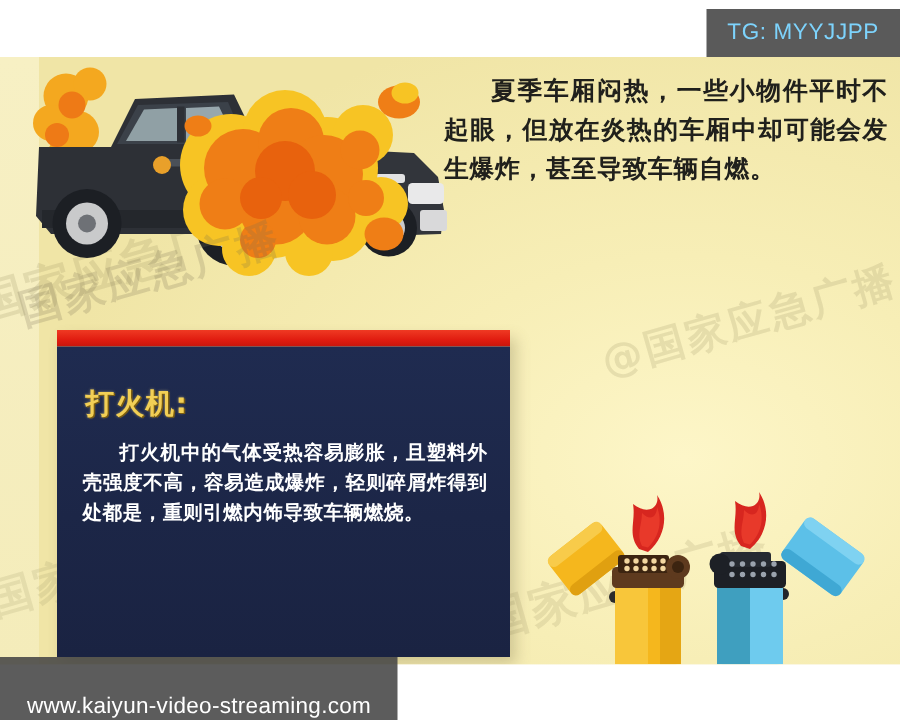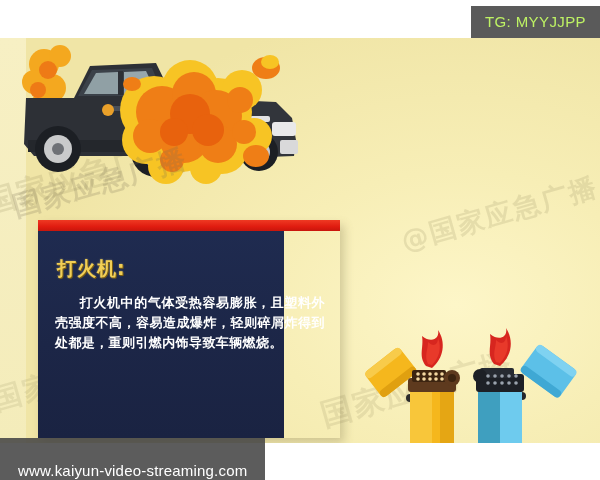--- a/index.html
+++ b/index.html
@@ -25,21 +25,21 @@
     left: 0; top: 0;
     width: 600px; height: 38px;
     background: #ffffff;
   }
 
   
   .tg-badge {
     position: absolute;
     right: 0; top: 6px;
     background: #5a5a5a;
-    color: #bef264;
+    color: #7dd3fc;
     font-size: 15px;
     letter-spacing: 0.4px;
     padding: 7px 14px 8px 14px;
     font-family: "Liberation Sans", sans-serif;
     white-space: nowrap;
     z-index: 40;
   }
 
   
   .poster {
@@ -110,21 +110,21 @@
   }
   .panel-bar {
     position: absolute;
     left: 0; top: 0;
     width: 302px; height: 11px;
     background: linear-gradient(180deg, #ef3a23 0%, #e01c10 60%, #c8160c 100%);
   }
   .panel-body {
     position: absolute;
     left: 0; top: 11px;
-    width: 246px; height: 207px;
+    width: 302px; height: 207px;
     background: linear-gradient(180deg, #1f2b50 0%, #1c2647 55%, #1a2342 100%);
   }
   .panel-heading {
     position: absolute;
     left: 19px; top: 25px;
     font-size: 19px;
     font-weight: 700;
     letter-spacing: 1px;
     color: #f2cf55;
     text-shadow: 1px 1px 0 #7a5c10, 0 0 2px rgba(255,230,140,0.55);
@@ -279,20 +279,21 @@
           <ellipse cx="128" cy="40" rx="9" ry="7"></ellipse>
         </g>
         <g fill="#f7c424">
           <ellipse cx="266" cy="18" rx="9" ry="7"></ellipse>
         </g>
       </svg>
     </div>
 
     <div class="wm wm-car">国家应急广播</div>
 
+    <div class="top-copy">夏季车厢闷热，一些小物件平时不起眼，但放在炎热的车厢中却可能会发生爆炸，甚至导致车辆自燃。</div>
 
     <div class="panel">
       <div class="panel-bar"></div>
       <div class="panel-body">
         <div class="panel-heading">打火机:</div>
         <div class="panel-copy">打火机中的气体受热容易膨胀，且塑料外壳强度不高，容易造成爆炸，轻则碎屑炸得到处都是，重则引燃内饰导致车辆燃烧。</div>
       </div>
     </div>
 
     <div class="lighters">

